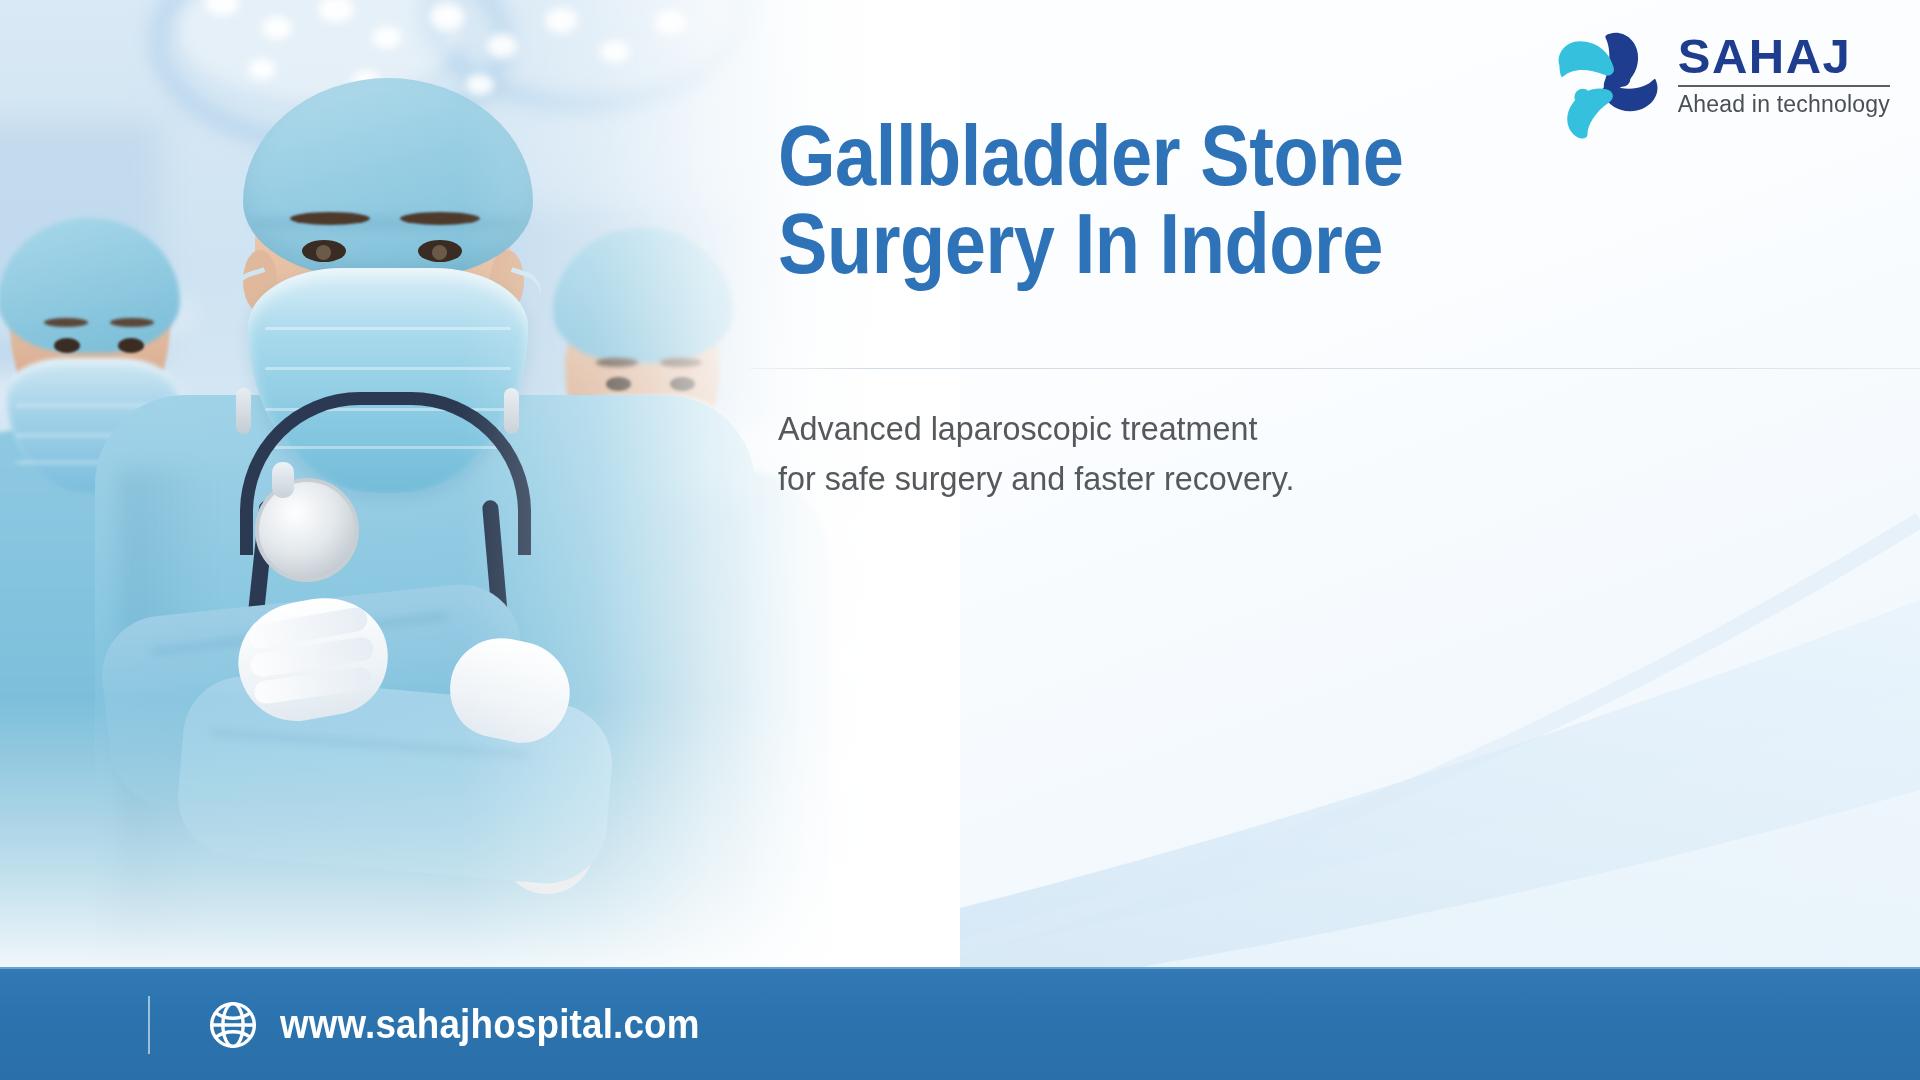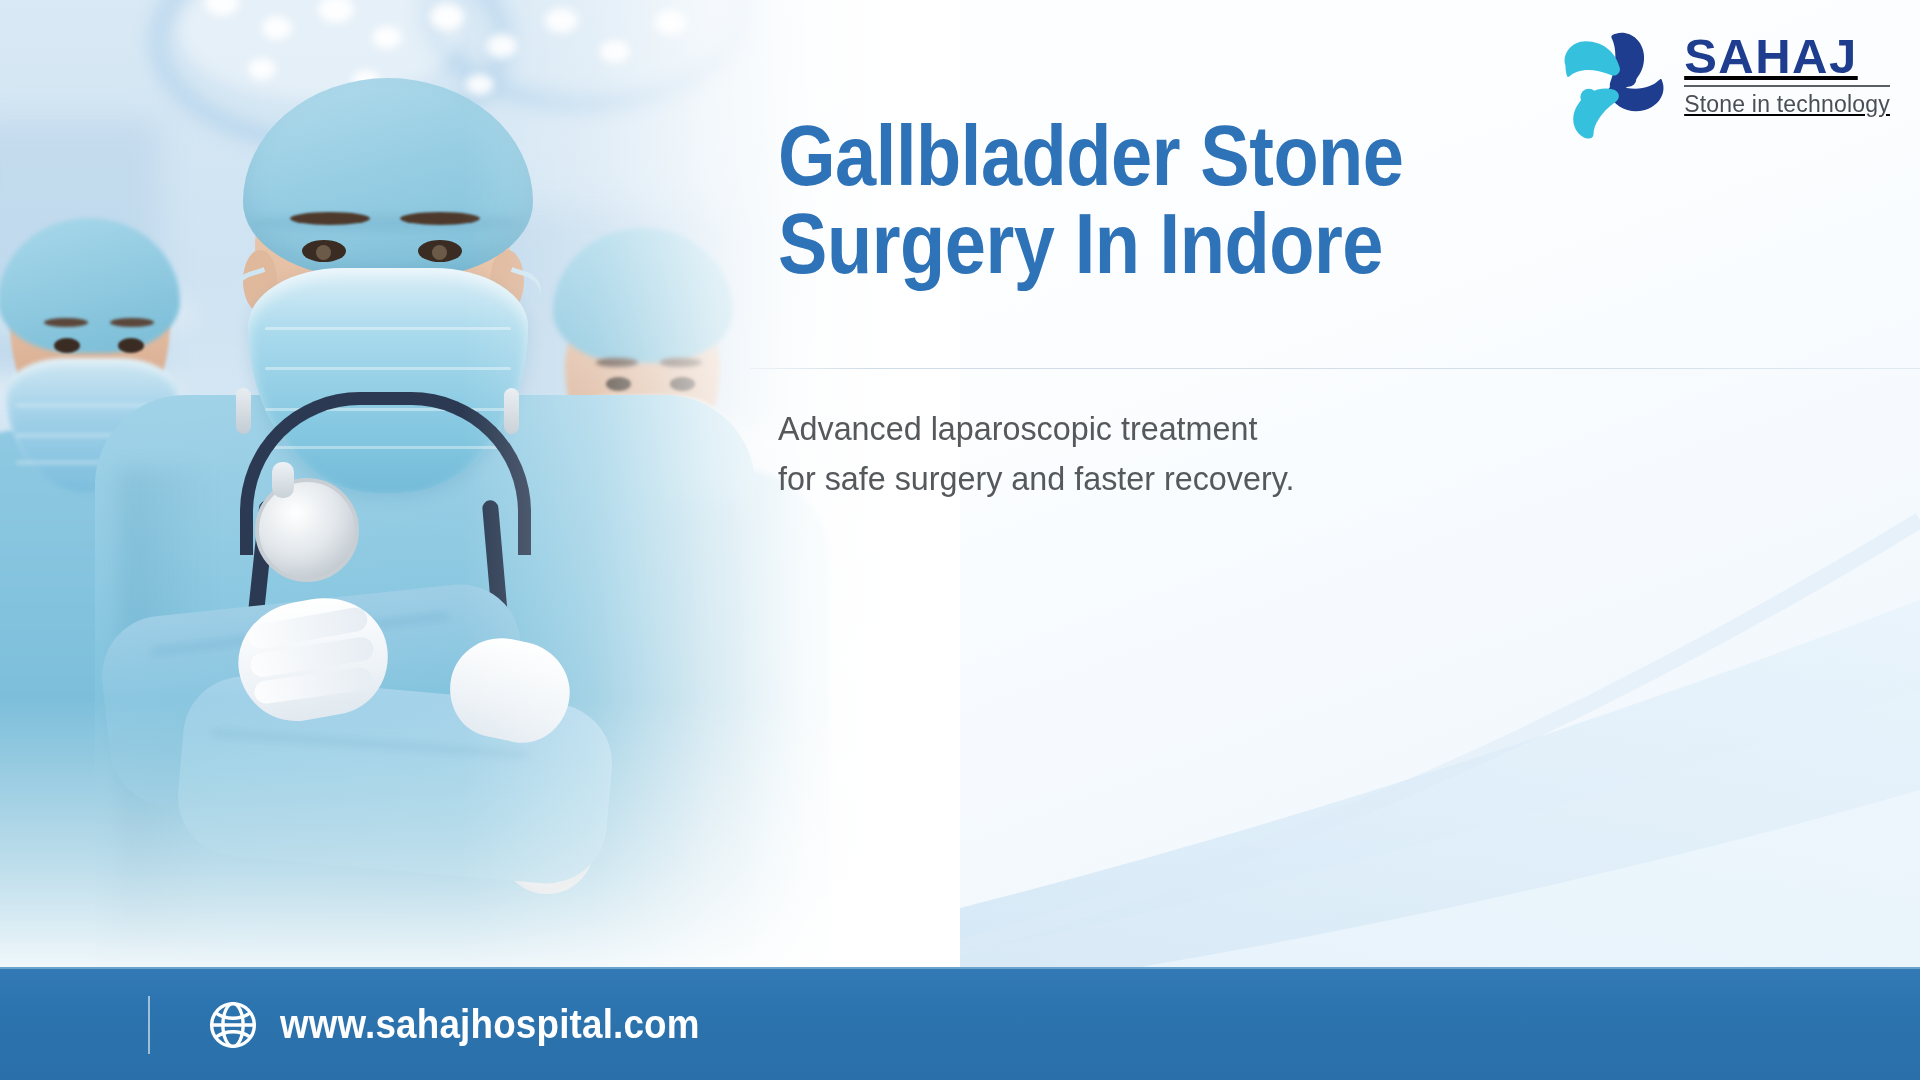--- a/index.html
+++ b/index.html
@@ -228,21 +228,21 @@
   
   .logo {
     position: absolute;
     right: 30px;
     top: 26px;
     display: flex;
     align-items: flex-start;
     gap: 14px;
   }
   .logo-mark { width: 112px; height: 118px; flex: 0 0 auto; }
-  .logo-text { padding-top: 6px; text-decoration: underline; }
+  .logo-text { padding-top: 6px; }
   .logo-sahaj {
     font-family: "Liberation Sans", sans-serif;
     font-weight: 700;
     font-size: 49px;
     line-height: 0.98;
     letter-spacing: 1.5px;
     color: #1f3d8f;
   }
   .logo-hospital {
     font-family: "Liberation Sans", sans-serif;
@@ -514,21 +514,21 @@
       <path d="M8,42 C4,30 14,16 30,16 C48,16 62,28 66,44 C68,50 62,55 56,52 C37,44 20,46 12,54 C9,57 8,46 8,42 Z" fill="#35c0dd"></path>
 
       <path d="M30,120 C18,116 12,100 20,86 C29,70 46,64 60,68 C66,70 67,77 62,81 C46,92 38,106 38,116 C38,120 34,121 30,120 Z" fill="#35c0dd"></path>
 
       <circle cx="75" cy="56" r="9" fill="#1f3d8f"></circle>
       <circle cx="33" cy="76" r="9" fill="#35c0dd"></circle>
     </svg>
     <div class="logo-text">
       <div class="logo-sahaj">SAHAJ</div>
       <div class="logo-divider"></div>
-      <div class="logo-tagline">Stone in technology</div>
+      <div class="logo-tagline">Ahead in technology</div>
     </div>
   </div>
 
   <div class="footer">
 
 
     <div class="v-divider"></div>
 
     <div class="contact-item">
       <span class="icon-wrap">

